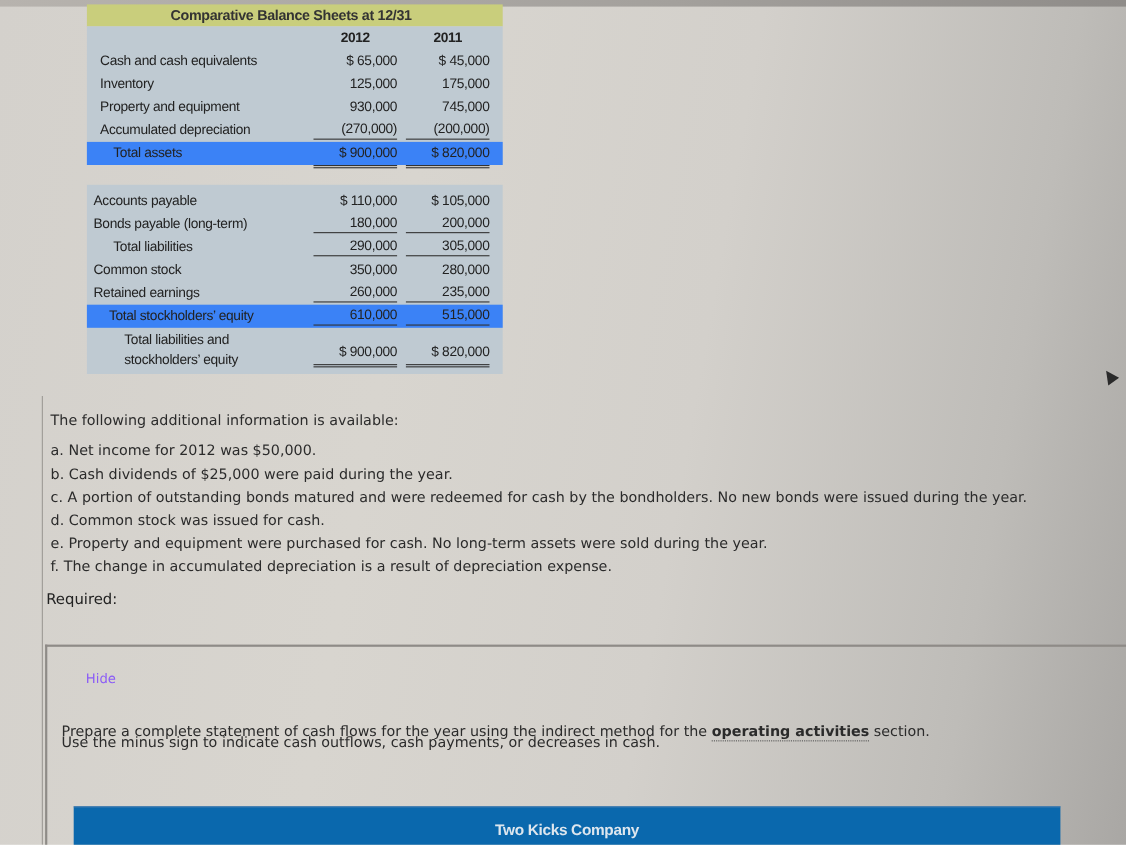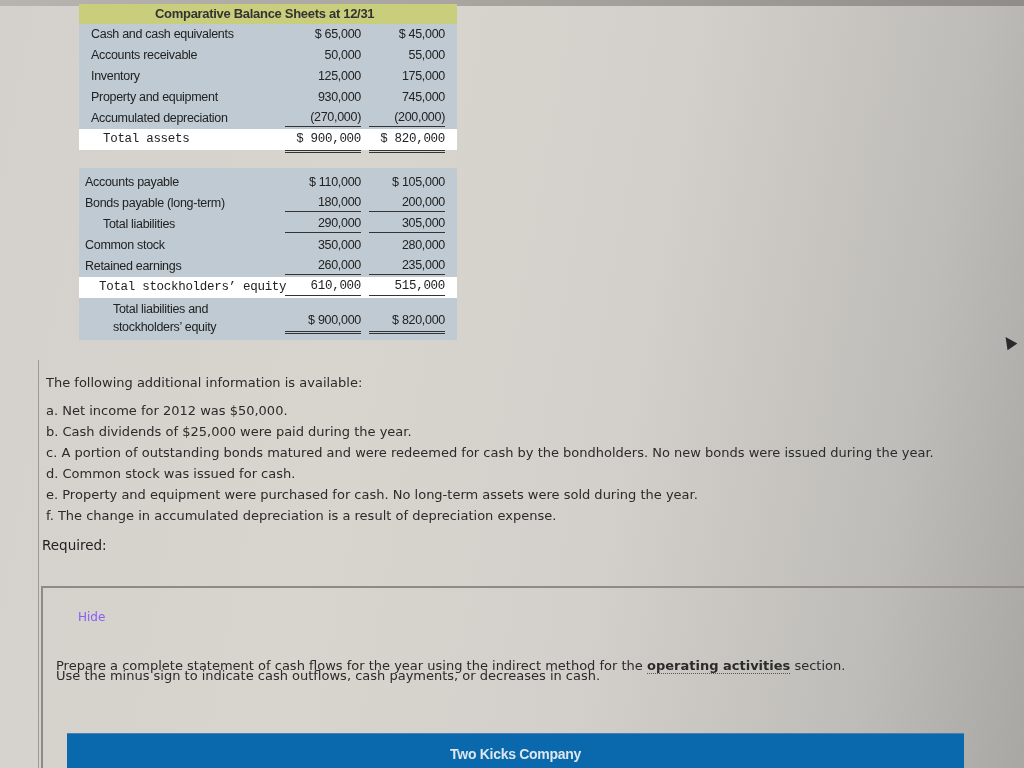--- a/index.html
+++ b/index.html
@@ -28,21 +28,21 @@
       background: #c9ce7c; height: 20px; line-height: 20px;
       font-weight: bold; font-size: 13px; padding-left: 76px; color: #333;
     }
     .bs-block {
       background: #bfcad2; margin-top: 0;
     }
     .bs-block.second { margin-top: 18px; }
     .row {
       position: relative; height: 21px; line-height: 21px;
     }
-    .row.alt { background: #ffffff; font-family: Liberation Mono, monospace; }
+    .row.alt { background: #3b82f6; }
     .row .lbl { position: absolute; left: 12px; }
     .row .lbl.indent1 { left: 24px; }
     .row .lbl.indent2 { left: 34px; }
     .row .v1, .row .v2 { position: absolute; text-align: right; width: 76px; }
     .row .v1 { left: 206px; }
     .row .v2 { left: 290px; }
     .row .head { font-weight: bold; }
     .ul { border-bottom: 1.5px solid #333; line-height: 18px; }
     .dul { border-bottom: 3px double #333; }
     .row.tall { height: 42px; }
@@ -102,28 +102,27 @@
 </head>
 <body>
 
 <div class="top-shade"></div>
 <div class="page-left-border"></div>
 
 <div class="bs">
   <div class="bs-title">Comparative Balance Sheets at 12/31</div>
   <div class="bs-block">
     <div class="row">
+      <span class="v1 head" style="text-align:center;">2012</span>
+      <span class="v2 head" style="text-align:center;">2011</span>
+    </div>
+    <div class="row">
       <span class="lbl">Cash and cash equivalents</span>
       <span class="v1">$ 65,000</span>
       <span class="v2">$ 45,000</span>
-    </div>
-    <div class="row">
-      <span class="lbl">Accounts receivable</span>
-      <span class="v1">50,000</span>
-      <span class="v2">55,000</span>
     </div>
     <div class="row">
       <span class="lbl">Inventory</span>
       <span class="v1">125,000</span>
       <span class="v2">175,000</span>
     </div>
     <div class="row">
       <span class="lbl">Property and equipment</span>
       <span class="v1">930,000</span>
       <span class="v2">745,000</span>

